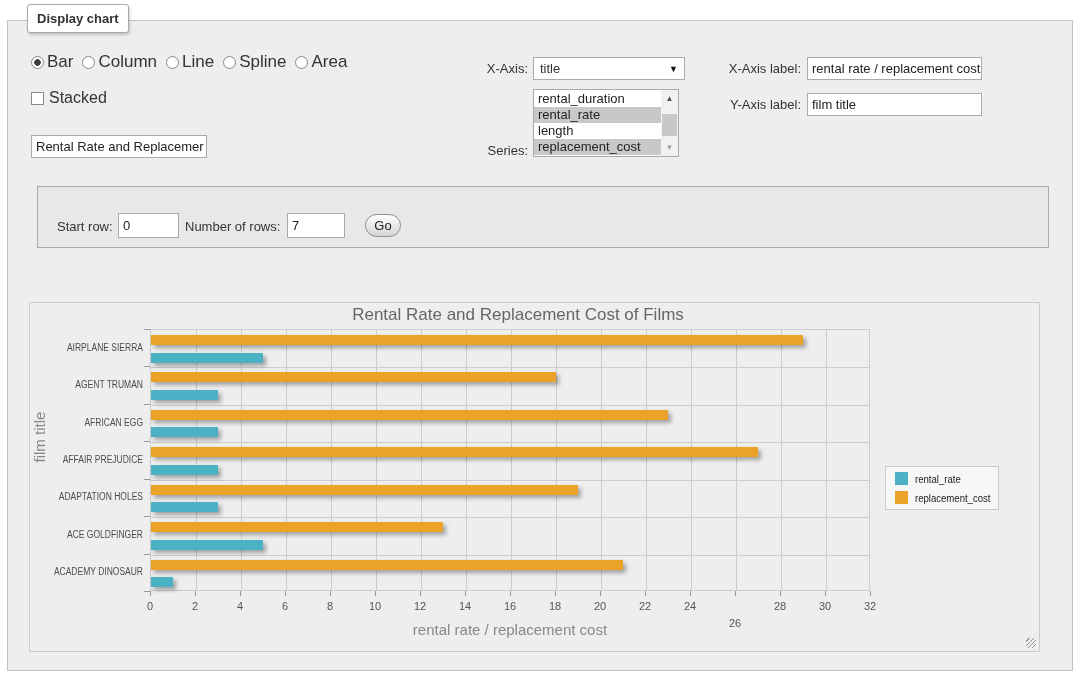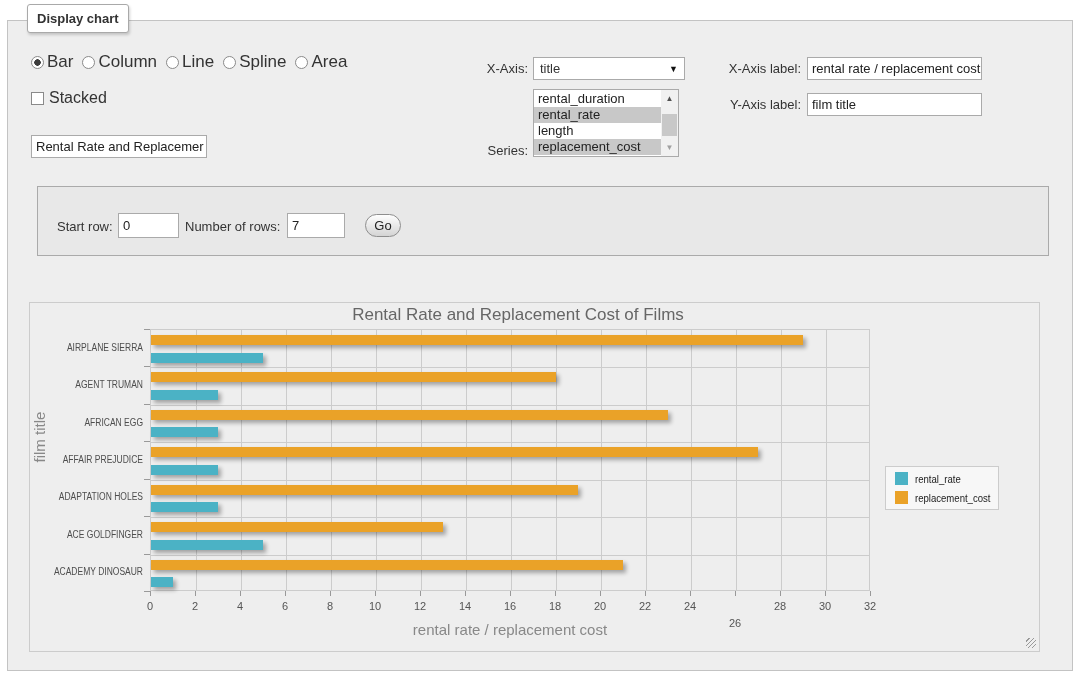--- a/index.html
+++ b/index.html
@@ -18,21 +18,21 @@
   .tinput{position:absolute;background:#fff;border:1px solid #aaa;font-size:13px;color:#222;display:flex;align-items:center;padding:0 4px;white-space:nowrap;overflow:hidden;}
   .selectbox{position:absolute;left:525px;top:36px;width:152px;height:23px;background:#fff;border:1px solid #aaa;font-size:13px;display:flex;align-items:center;padding:0 6px;justify-content:space-between;}
   .selectbox .arrow{font-size:9px;color:#111;}
   .listbox{position:absolute;left:525px;top:68px;width:146px;height:68px;background:#fff;border:1px solid #aaa;}
   .listbox .opts{position:absolute;left:0;top:1px;right:17px;}
   .listbox .opt{height:16px;line-height:16px;font-size:13px;padding-left:4px;white-space:nowrap;color:#222;}
   .listbox .opt.sel{background:#c8c8c8;}
   .sbar{position:absolute;right:0;top:0;bottom:0;width:17px;background:#f1f1f1;}
   .sbtn{position:absolute;left:0;width:17px;height:17px;background:#f1f1f1;display:flex;align-items:center;justify-content:center;font-size:8px;color:#505050;}
   .sthumb{position:absolute;left:1px;width:15px;background:#c8c8c8;}
-  .startpanel{position:absolute;left:29px;top:165px;width:1012px;height:70px;background:#e8e8e8;border:1px solid #aaa;}
+  .startpanel{position:absolute;left:29px;top:165px;width:1012px;height:62px;background:#e8e8e8;border:1px solid #aaa;}
   .gobtn{position:absolute;width:36px;height:23px;border:1px solid #8e8e8e;border-radius:12px;background:linear-gradient(#fefefe,#d4d4d4);display:flex;align-items:center;justify-content:center;font-size:13px;color:#222;}
   .chartbox{position:absolute;left:21px;top:281px;width:1011px;height:350px;background:#eee;border:1px solid #ccc;}
   .cht-title{position:absolute;left:128px;top:2px;width:720px;text-align:center;font-size:17px;color:#666;}
   .grid{position:absolute;left:120px;top:26px;width:720px;height:262px;border:1px solid #ccc;}
   .vline{position:absolute;top:0;bottom:0;width:1px;background:#ccc;}
   .hline{position:absolute;left:0;right:0;height:1px;background:#ccc;}
   .bar{position:absolute;height:10px;box-shadow:3px 3px 4px rgba(0,0,0,0.32);}
   .cat{position:absolute;left:0;width:113px;text-align:right;font-size:10px;color:#4d4d4d;transform:scaleX(0.85);transform-origin:100% 50%;white-space:nowrap;}
   .xtick{position:absolute;width:40px;text-align:center;font-size:11px;color:#555;}
   .tickmark-x{position:absolute;width:1px;height:5px;background:#999;}

